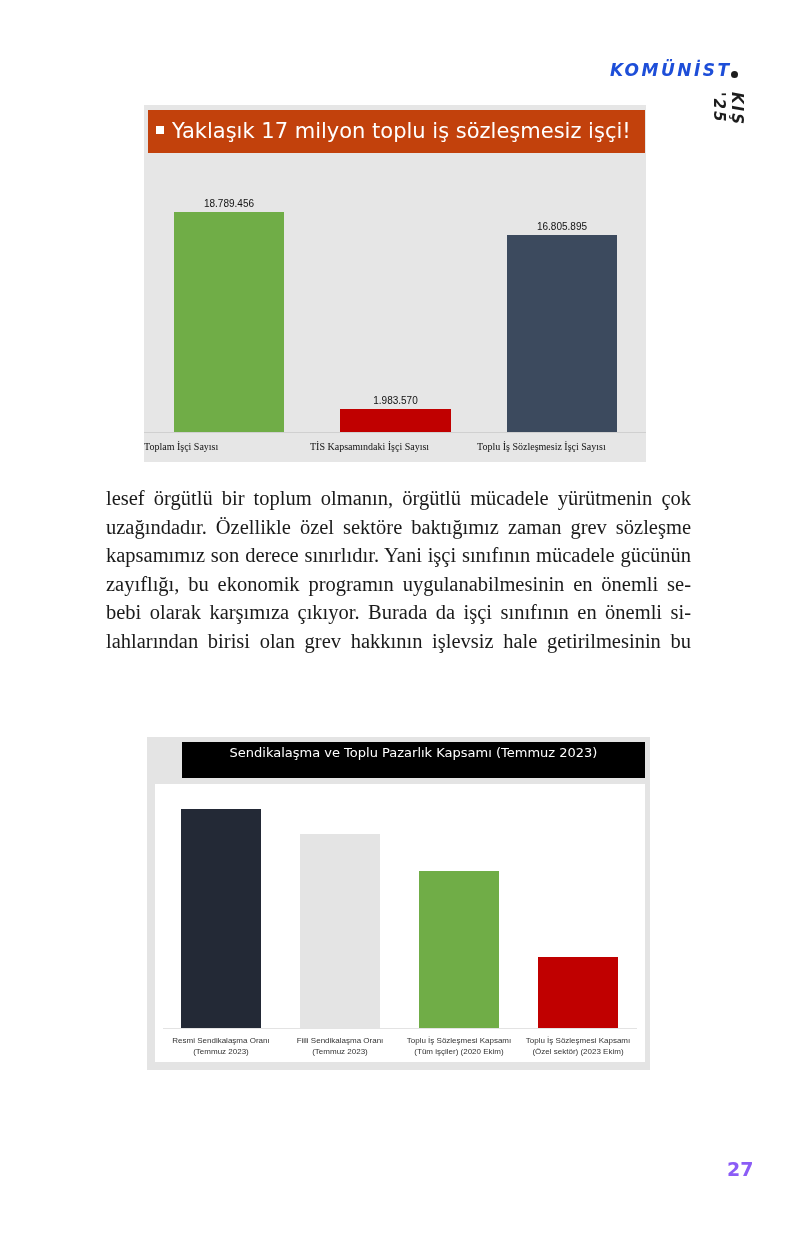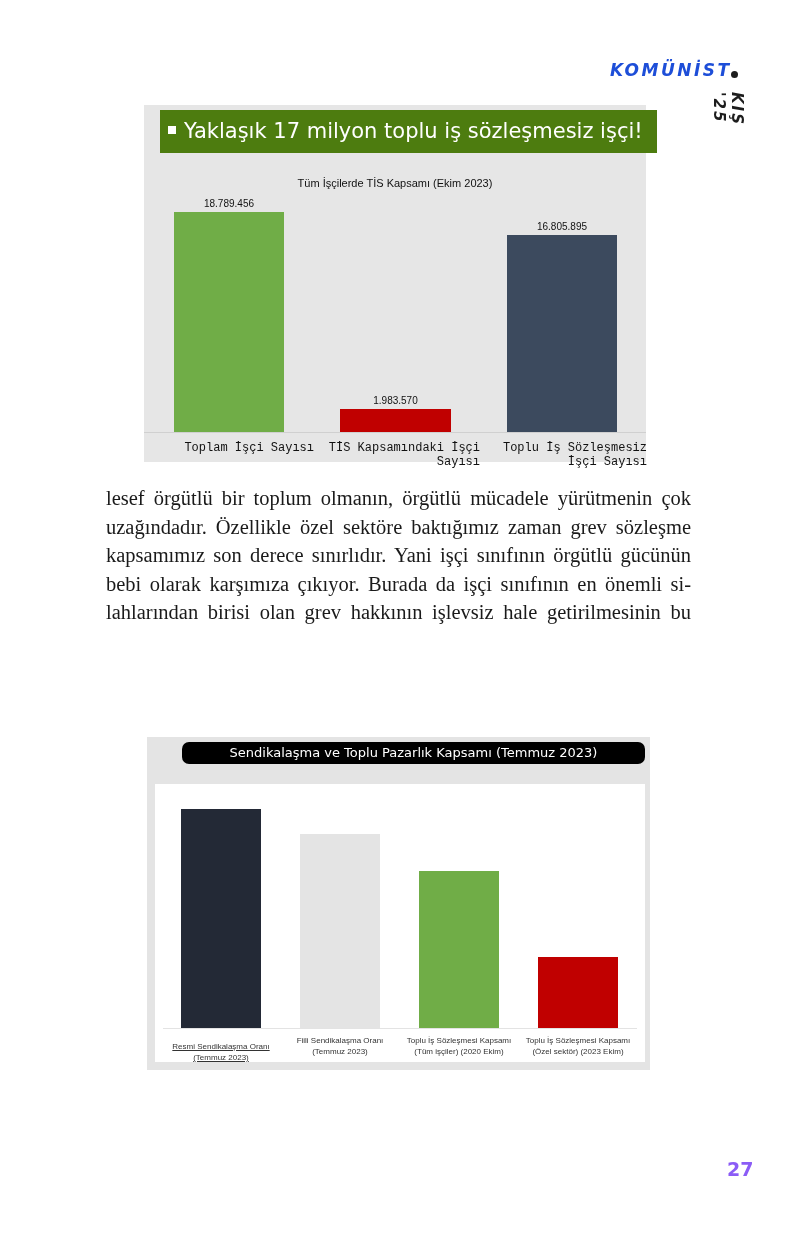--- a/index.html
+++ b/index.html
@@ -16,81 +16,81 @@
   }
   .brand-dot { left: 731px; top: 71px; width: 7px; height: 7px; border-radius: 50%; background: #1d1d1d; }
   .season {
     left: 722px; top: 92px; width: 24px; height: 70px;
     writing-mode: vertical-rl; font-family: "DejaVu Sans", sans-serif; font-weight: bold;
     font-style: italic; font-size: 15px; letter-spacing: 2px; color: #1d1d1d;
   }
 
   
   .c1 { left: 144px; top: 105px; width: 502px; height: 357px; background: #e6e6e6; }
-  .c1-head { left: 16px; top: 5px; width: 497px; height: 43px; background: #4d7c0f; color: #fff;
+  .c1-head { left: 4px; top: 5px; width: 497px; height: 43px; background: #c2410c; color: #fff;
     font-family: "DejaVu Sans", sans-serif; font-size: 21px; line-height: 43px; }
   .c1-head .bullet { display: inline-block; width: 8px; height: 8px; background: #fff; margin: 0 8px 4px 8px; vertical-align: middle; }
   .c1-title { left: 0; width: 502px; top: 72px; text-align: center; font-family: "Liberation Sans", sans-serif; font-size: 11px; color: #111; }
   .c1-base { left: 0; top: 327px; width: 502px; height: 1px; background: #d0d0d0; }
   .bar { position: absolute; }
   .val { position: absolute; font-family: "Liberation Sans", sans-serif; font-size: 10px; color: #111; text-align: center; }
-  .xlab { position: absolute; font-family: Liberation Mono, monospace; font-size: 12px; color: #111; text-align: right; }
+  .xlab { position: absolute; font-family: Liberation Serif, serif; font-size: 10px; color: #111; text-align: left; }
 
   
   .body-text {
     left: 106px; top: 484px; width: 585px; font-size: 20.5px; line-height: 28.5px;
     text-align: justify; hyphens: manual;
   }
   .body-text .ln { display: block; text-align: justify; text-align-last: justify; white-space: nowrap; }
   .body-text .ln.last { text-align-last: left; }
 
   
   .c2 { left: 147px; top: 737px; width: 503px; height: 333px; background: #e4e4e4; }
-  .c2-head { left: 35px; top: 5px; width: 463px; height: 22px; background: #000; color: #fff;
-    font-family: "DejaVu Sans", sans-serif; font-size: 13px; line-height: 22px; text-align: center; border-radius: 7px; }
+  .c2-head { left: 35px; top: 5px; width: 463px; height: 36px; background: #000; color: #fff;
+    font-family: "DejaVu Sans", sans-serif; font-size: 13px; line-height: 22px; text-align: center; }
   .c2-inner { left: 8px; top: 47px; width: 490px; height: 278px; background: #fff; }
   .c2-base { left: 8px; top: 244px; width: 474px; height: 1px; background: #e3e3e3; }
   .xlab2 { position: absolute; font-family: "Liberation Sans", sans-serif; font-size: 8px; line-height: 11px; color: #333; text-align: center; }
   .val2 { position: absolute; font-family: "Liberation Sans", sans-serif; font-size: 8px; color: #333; text-align: center; margin-top: 36px; }
 
   .page-num { left: 727px; top: 1158px; font-family: "DejaVu Sans", sans-serif; font-weight: bold; font-size: 19px; color: #8b5cf6; }
 </style>
 </head>
 <body>
 
 <div class="abs brand">KOMÜNİST</div>
 <div class="abs brand-dot"></div>
 <div class="abs season">KIŞ '25</div>
 
 <div class="abs c1">
   <div class="abs c1-head">
     <span class="bullet"></span><span>Yaklaşık 17 milyon toplu iş sözleşmesiz işçi!</span>
   </div>
-  <div class="abs c1-title">Tüm İşçilerde TİS Kapsamı (Ekim 2023)</div>
 
   <div class="val" style="left:30px; top:93px; width:110px;">18.789.456</div>
   <div class="bar" style="left:30px; top:107px; width:110px; height:220px; background:#70ad47;"></div>
 
   <div class="val" style="left:196px; top:290px; width:111px;">1.983.570</div>
   <div class="bar" style="left:196px; top:304px; width:111px; height:23px; background:#c00000;"></div>
 
   <div class="val" style="left:363px; top:116px; width:110px;">16.805.895</div>
   <div class="bar" style="left:363px; top:130px; width:110px; height:197px; background:#3c4a5e;"></div>
 
   <div class="abs c1-base"></div>
 
   <div class="xlab" style="left:0px; top:336px; width:170px;">Toplam İşçi Sayısı</div>
   <div class="xlab" style="left:166px; top:336px; width:170px;">TİS Kapsamındaki İşçi Sayısı</div>
   <div class="xlab" style="left:333px; top:336px; width:170px;">Toplu İş Sözleşmesiz İşçi Sayısı</div>
 </div>
 
 <div class="abs body-text">
   <span class="ln">lesef örgütlü bir toplum olmanın, örgütlü mücadele yürütmenin çok</span>
   <span class="ln">uzağındadır. Özellikle özel sektöre baktığımız zaman grev sözleşme</span>
-  <span class="ln">kapsamımız son derece sınırlıdır. Yani işçi sınıfının örgütlü gücünün</span>
+  <span class="ln">kapsamımız son derece sınırlıdır. Yani işçi sınıfının mücadele gücünün</span>
+  <span class="ln">zayıflığı, bu ekonomik programın uygulanabilmesinin en önemli se-</span>
   <span class="ln">bebi olarak karşımıza çıkıyor. Burada da işçi sınıfının en önemli si-</span>
   <span class="ln">lahlarından birisi olan grev hakkının işlevsiz hale getirilmesinin bu</span>
 </div>
 
 <div class="abs c2">
   <div class="abs c2-head">Sendikalaşma ve Toplu Pazarlık Kapsamı (Temmuz 2023)</div>
   <div class="abs c2-inner">
     <div class="val2" style="left:26px; top:11px; width:80px;">15</div>
     <div class="bar" style="left:26px; top:25px; width:80px; height:219px; background:#232936;"></div>
 
@@ -98,21 +98,21 @@
     <div class="bar" style="left:145px; top:50px; width:80px; height:194px; background:#e4e4e4;"></div>
 
     <div class="val2" style="left:264px; top:74px; width:80px;">10</div>
     <div class="bar" style="left:264px; top:87px; width:80px; height:157px; background:#70ad47;"></div>
 
     <div class="val2" style="left:383px; top:160px; width:80px;">5</div>
     <div class="bar" style="left:383px; top:173px; width:80px; height:71px; background:#c00000;"></div>
 
     <div class="abs c2-base"></div>
 
-    <div class="xlab2" style="left:6px; top:257px; width:120px;text-decoration:underline;">
+    <div class="xlab2" style="left:6px; top:251px; width:120px;">
       <div>Resmi Sendikalaşma Oranı</div>
       <div>(Temmuz 2023)</div>
     </div>
     <div class="xlab2" style="left:125px; top:251px; width:120px;">
       <div>Fiili Sendikalaşma Oranı</div>
       <div>(Temmuz 2023)</div>
     </div>
     <div class="xlab2" style="left:244px; top:251px; width:120px;">
       <div>Toplu İş Sözleşmesi Kapsamı</div>
       <div>(Tüm işçiler) (2020 Ekim)</div>

